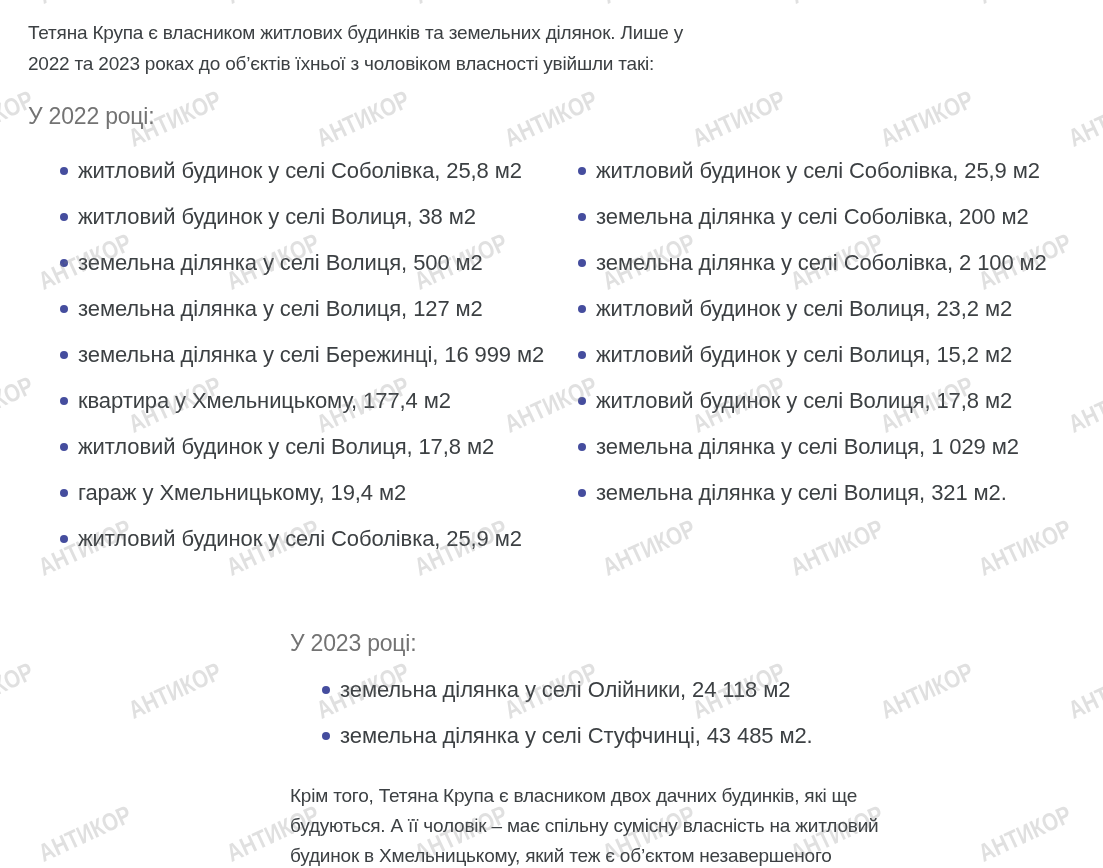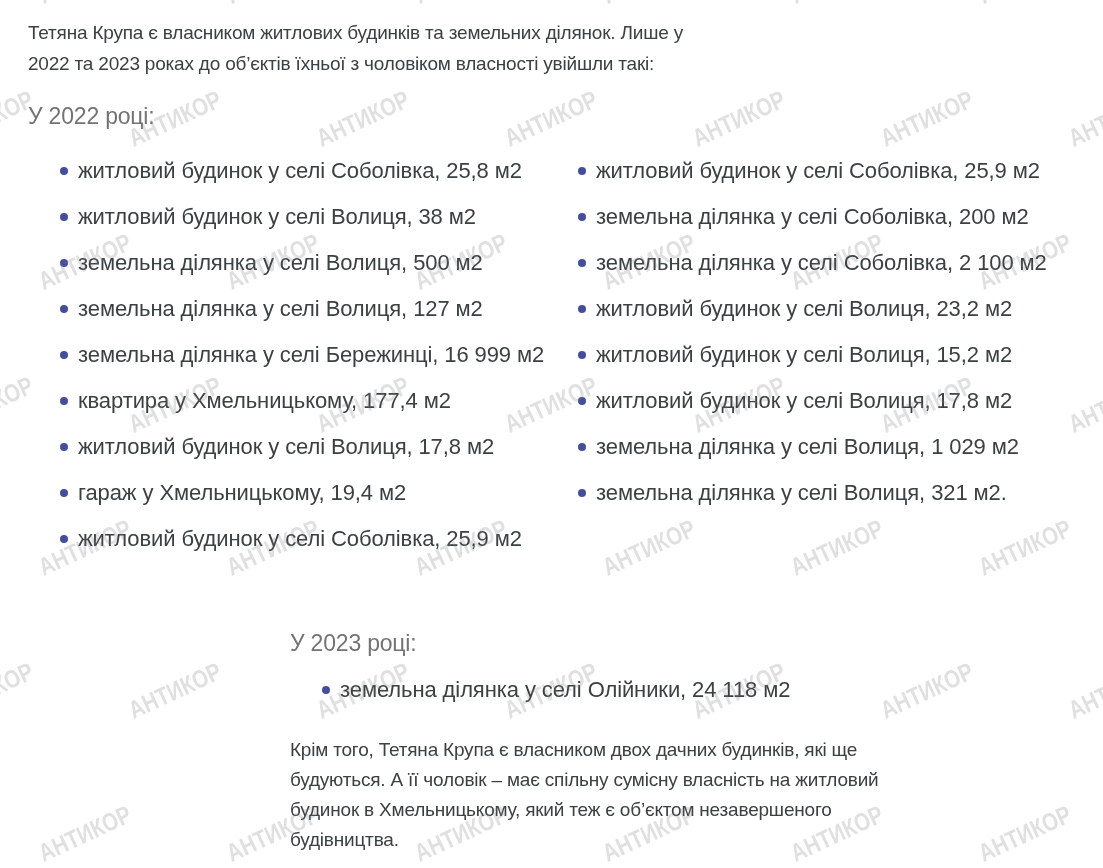--- a/index.html
+++ b/index.html
@@ -122,20 +122,21 @@
         <li>земельна ділянка у селі Волиця, 321 м2.</li>
       </ul>
   </div>
 
   <div class="indented">
     <h3 class="year-heading">У 2023 році:</h3>
 
     <div class="cols-single">
       <ul class="props">
           <li>земельна ділянка у селі Олійники, 24 118 м2</li>
+          <li>земельна ділянка у селі Стуфчинці, 43 485 м2.</li>
         </ul>
     </div>
 
     <p class="closing">Крім того, Тетяна Крупа є власником двох дачних будинків, які ще
 будуються. А її чоловік – має спільну сумісну власність на житловий
 будинок в Хмельницькому, який теж є об’єктом незавершеного
 будівництва.</p>
   </div>
 
 </div>

